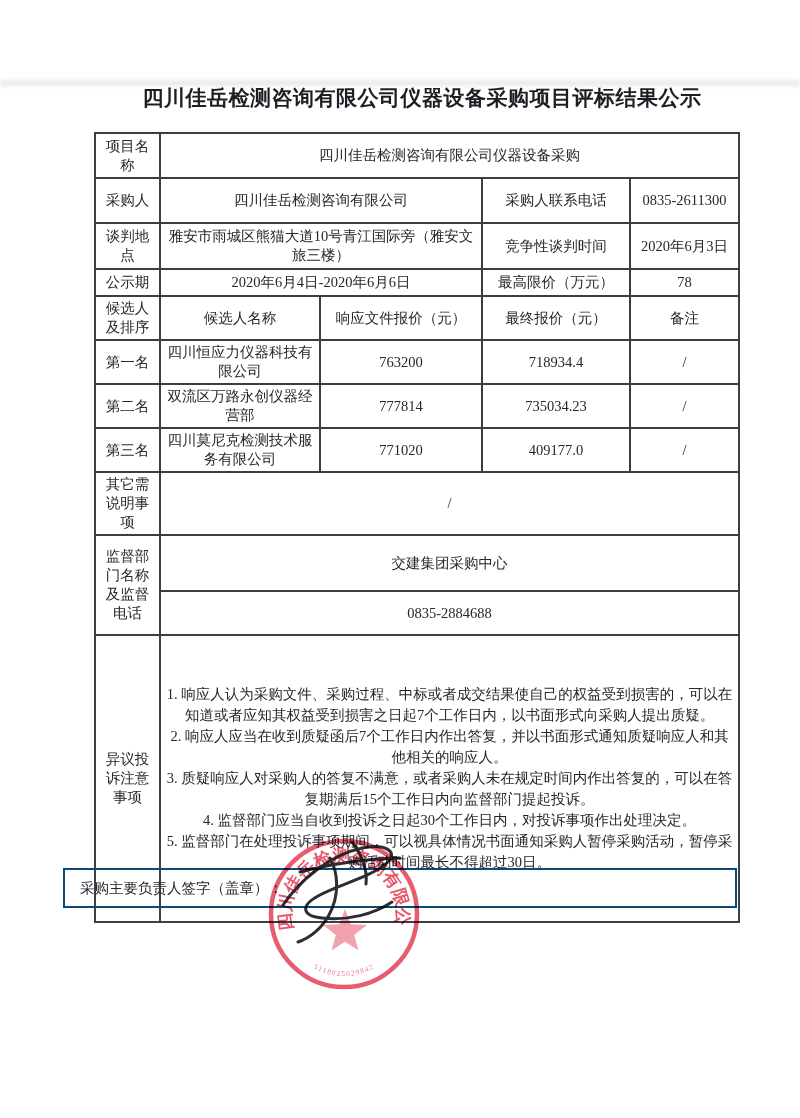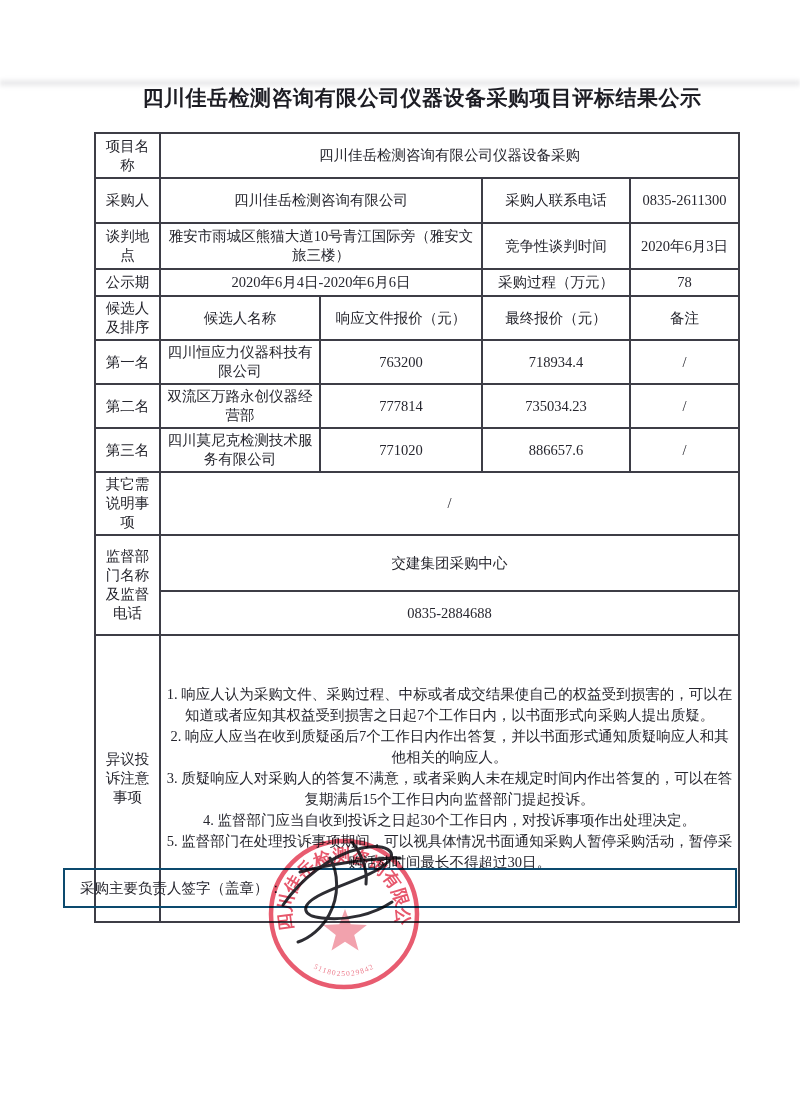--- a/index.html
+++ b/index.html
@@ -76,21 +76,21 @@
     </tr>
     <tr style="height:46px">
       <td class="lbl">谈判地点</td>
       <td colspan="2" class="val-left">雅安市雨城区熊猫大道10号青江国际旁（雅安文旅三楼）</td>
       <td>竞争性谈判时间</td>
       <td>2020年6月3日</td>
     </tr>
     <tr style="height:27px">
       <td class="lbl">公示期</td>
       <td colspan="2">2020年6月4日-2020年6月6日</td>
-      <td>采购过程（万元）</td>
+      <td>最高限价（万元）</td>
       <td>78</td>
     </tr>
     <tr style="height:32px">
       <td class="lbl">候选人及排序</td>
       <td>候选人名称</td>
       <td>响应文件报价（元）</td>
       <td>最终报价（元）</td>
       <td>备注</td>
     </tr>
     <tr style="height:43px">
@@ -104,21 +104,21 @@
       <td class="lbl">第二名</td>
       <td class="val-left">双流区万路永创仪器经营部</td>
       <td>777814</td>
       <td>735034.23</td>
       <td>/</td>
     </tr>
     <tr style="height:36px">
       <td class="lbl">第三名</td>
       <td class="val-left">四川莫尼克检测技术服务有限公司</td>
       <td>771020</td>
-      <td>886657.6</td>
+      <td>409177.0</td>
       <td>/</td>
     </tr>
     <tr style="height:37px">
       <td class="lbl">其它需说明事项</td>
       <td colspan="4">/</td>
     </tr>
     <tr style="height:56px">
       <td class="lbl-c" rowspan="2">监督部门名称及监督电话</td>
       <td colspan="4">交建集团采购中心</td>
     </tr>

